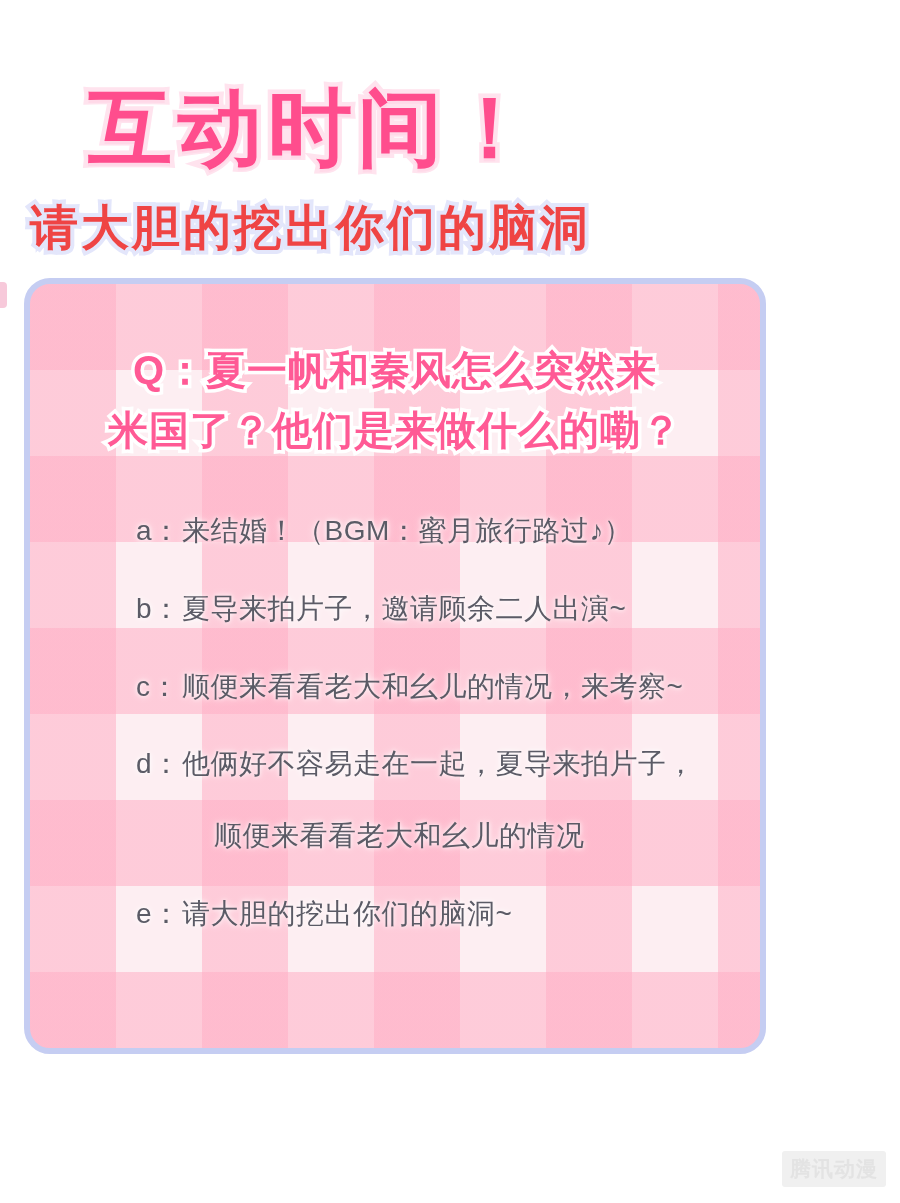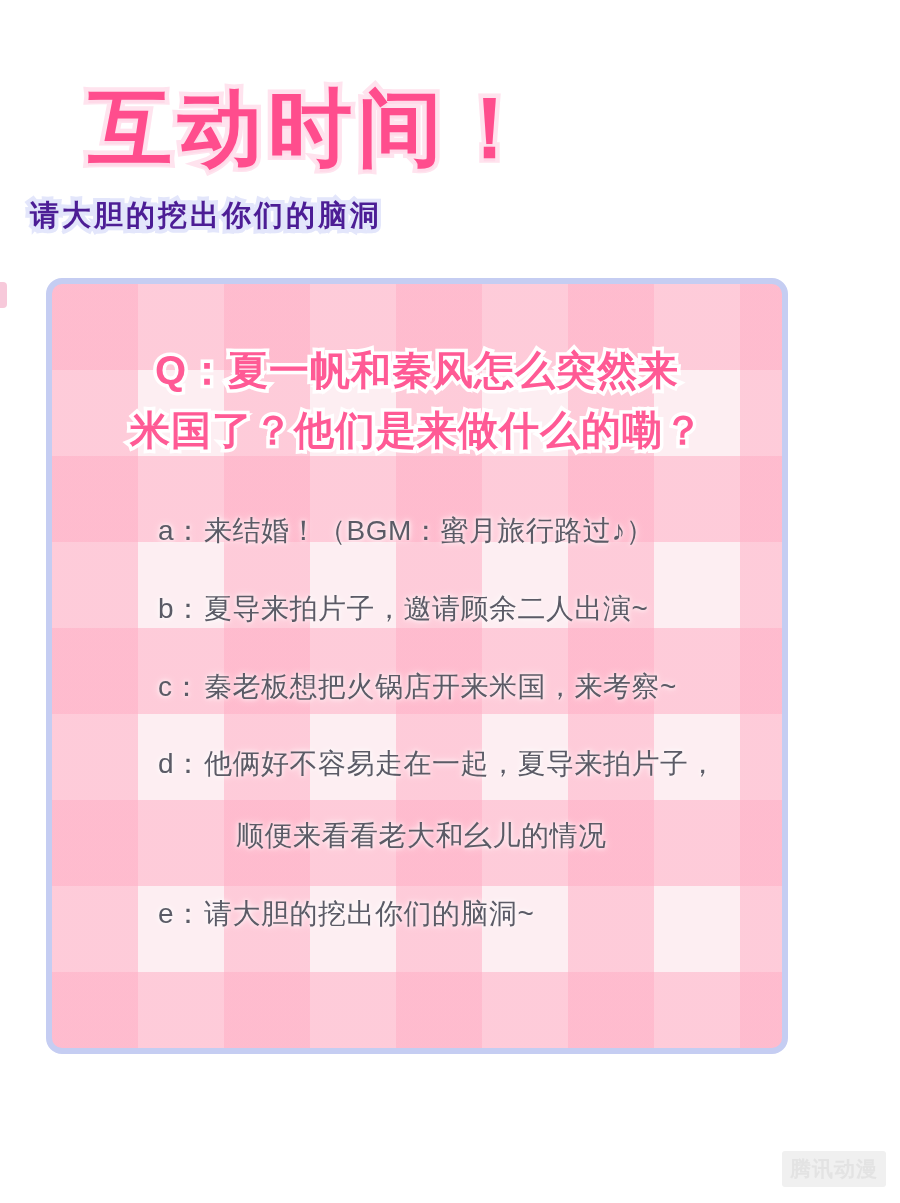--- a/index.html
+++ b/index.html
@@ -34,38 +34,38 @@
     -webkit-text-stroke: 9px #ffe3ee;
     paint-order: stroke fill;
     text-shadow: 0 3px 0 #ffd9e8;
     line-height: 1.05;
     white-space: nowrap;
   }
   #sub-title {
     position: absolute;
     left: 30px;
     top: 112px;
-    font-size: 29px;
+    font-size: 48px;
     font-weight: bold;
     letter-spacing: 3px;
-    color: #4c1d95;
+    color: #ef4444;
     -webkit-text-stroke: 8px #e3e6fb;
     paint-order: stroke fill;
     white-space: nowrap;
   }
 
   
   #card {
     position: absolute;
-    left: 46px;
+    left: 24px;
     top: 278px;
     width: 742px;
     height: 776px;
     border: 6px solid #c5cdf2;
-    border-radius: 16px;
+    border-radius: 26px;
     box-sizing: border-box;
     overflow: hidden;
     background-color: #fdeef2;
     background-image:
       repeating-linear-gradient(to right,
         rgba(255,175,197,0.55) 0px, rgba(255,175,197,0.55) 86px,
         rgba(255,255,255,0) 86px, rgba(255,255,255,0) 172px),
       repeating-linear-gradient(to bottom,
         rgba(255,175,197,0.55) 0px, rgba(255,175,197,0.55) 86px,
         rgba(255,255,255,0) 86px, rgba(255,255,255,0) 172px);
@@ -169,21 +169,21 @@
         <span class="option-text">来结婚！（BGM：蜜月旅行路过♪）</span>
       </div>
 
       <div class="option">
         <span class="option-key">b：</span>
         <span class="option-text">夏导来拍片子，邀请顾余二人出演~</span>
       </div>
 
       <div class="option">
         <span class="option-key">c：</span>
-        <span class="option-text">秦老板想把火锅店开来米国，来考察~</span>
+        <span class="option-text">顺便来看看老大和幺儿的情况，来考察~</span>
       </div>
 
       <div class="option">
         <span class="option-key">d：</span>
         <span class="option-text">
           <span>他俩好不容易走在一起，夏导来拍片子，</span>
           <span class="cont">顺便来看看老大和幺儿的情况</span>
         </span>
       </div>
 

